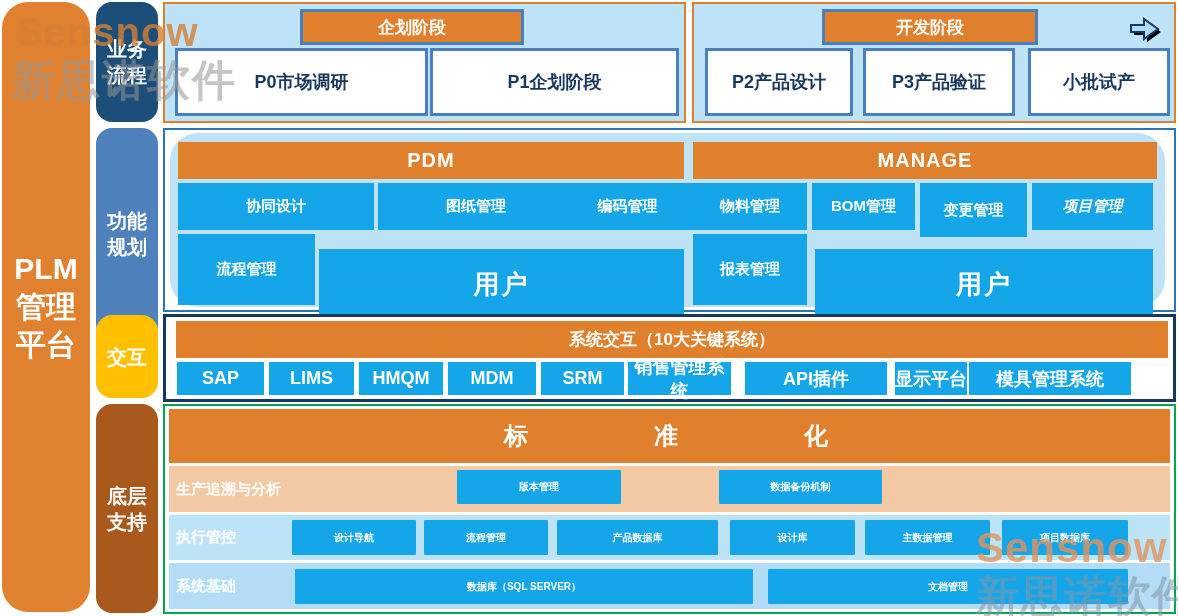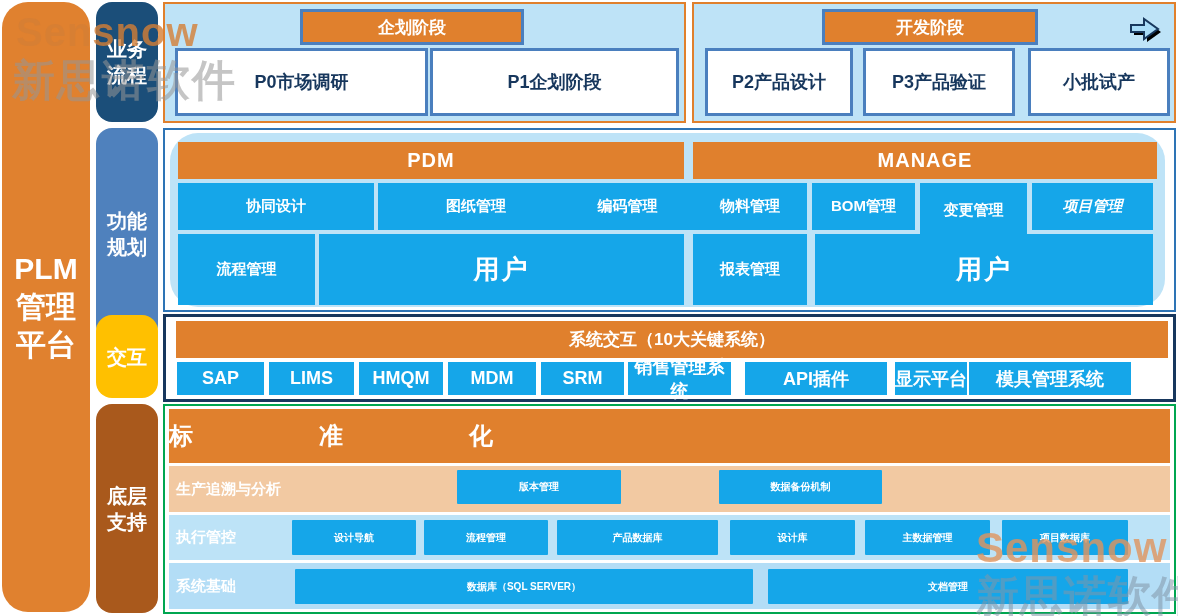--- a/index.html
+++ b/index.html
@@ -21,31 +21,31 @@
   .hdr-orange{background:#E0802D;color:#fff;font-weight:bold;}
   .phase-hdr{border:3px solid #4A7FBE;font-size:17px;}
   .phase-box{background:#fff;border:3px solid #4A7FBE;color:#17375D;
              font-weight:bold;font-size:18px;}
 
   
   .mid-section{background:#fff;border:2px solid #2E74B5;}
   .mid-bg{background:#BEE3F7;border-radius:28px;}
   .mod-hdr{font-size:20px;letter-spacing:1px;}
   .box-cyan{background:#15A6E9;color:#fff;font-weight:bold;font-size:15px;}
-  .box-user{font-size:26px;letter-spacing:2px;}
+  .box-user{font-size:26px;letter-spacing:2px;margin-top:15px;}
 
   
   .int-section{background:#fff;border:3px solid #17375D;}
   .int-hdr{font-size:17px;}
   .sys-box{font-size:18px;}
 
   
   .fnd-section{background:#fff;border:2px solid #00A650;}
   .std-hdr{font-size:24px;letter-spacing:126px;justify-content:flex-start;
-           }
+           padding-left:335px;}
   .fnd-row-label{position:absolute;left:7px;top:0;bottom:0;display:flex;
                  align-items:center;color:#fff;font-weight:bold;font-size:15px;}
   .fnd-box{border-radius:1px;font-size:10px;}
 
   
   .wm{position:absolute;z-index:60;pointer-events:none;white-space:nowrap;font-weight:900;}
   .wm-logo-tl{left:16px;top:10px;font-size:40px;color:rgba(212,126,53,0.80);letter-spacing:1px;}
   .wm-cn-tl{left:12px;top:52px;font-size:43px;font-weight:700;color:rgba(150,150,150,0.55);letter-spacing:2px;}
   .wm-logo-br{left:976px;top:524px;font-size:42px;color:rgba(224,148,93,0.80);letter-spacing:1px;}
   .wm-cn-br{left:976px;top:568px;font-size:43px;font-weight:700;color:rgba(130,150,168,0.55);letter-spacing:1px;}

